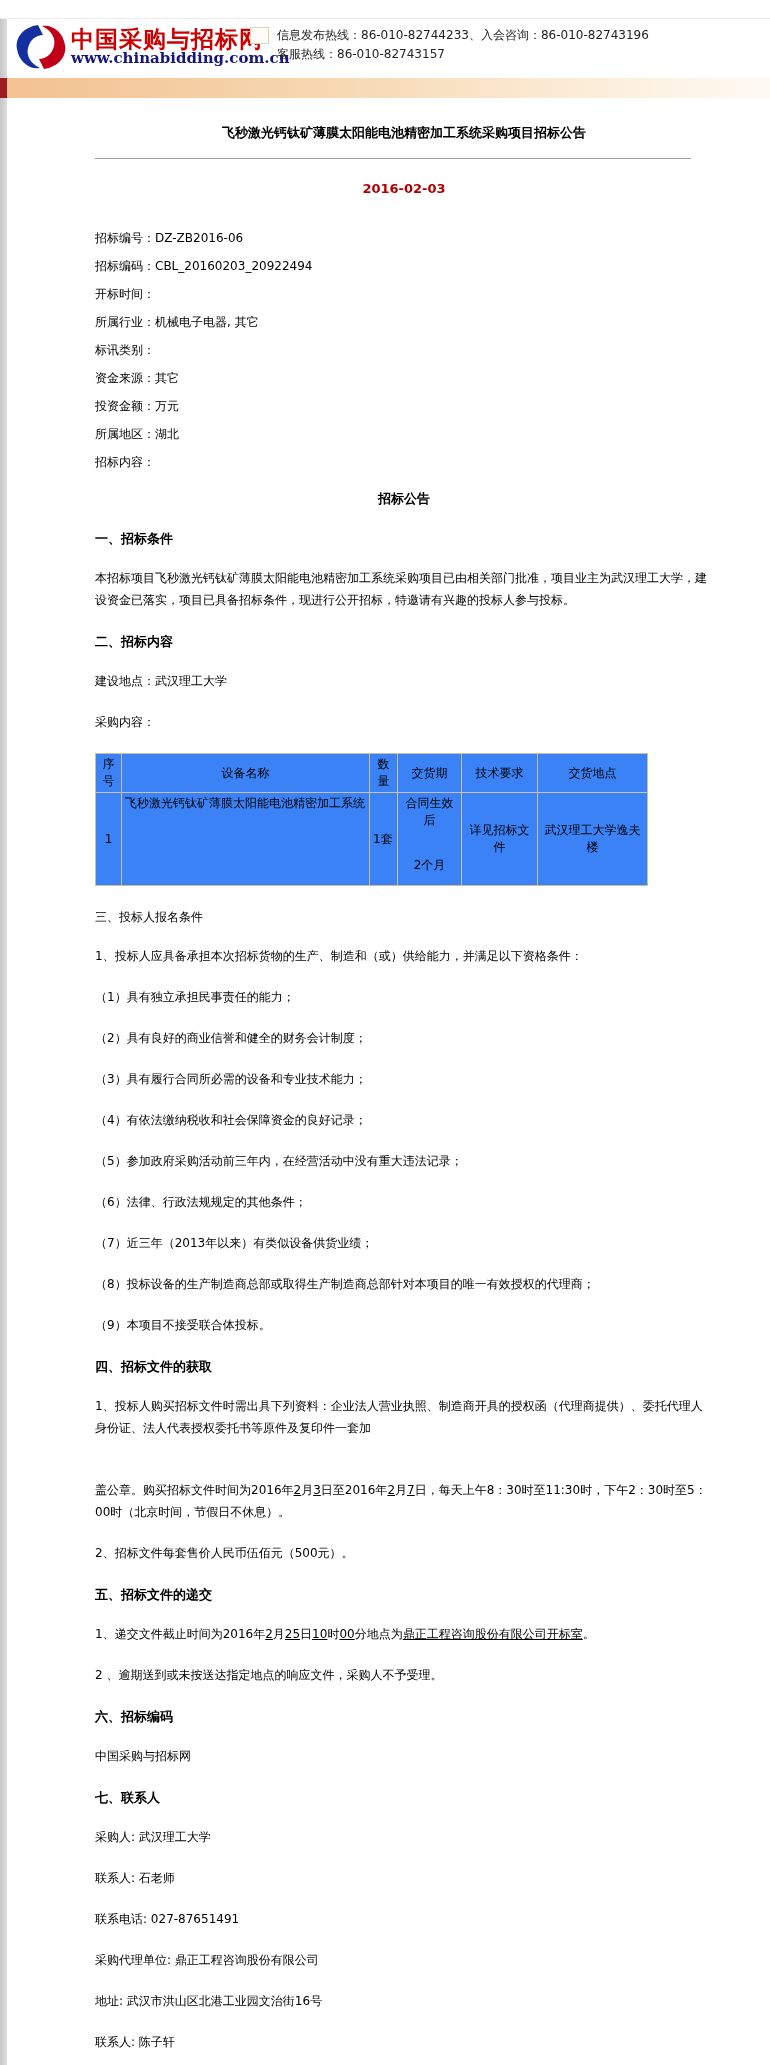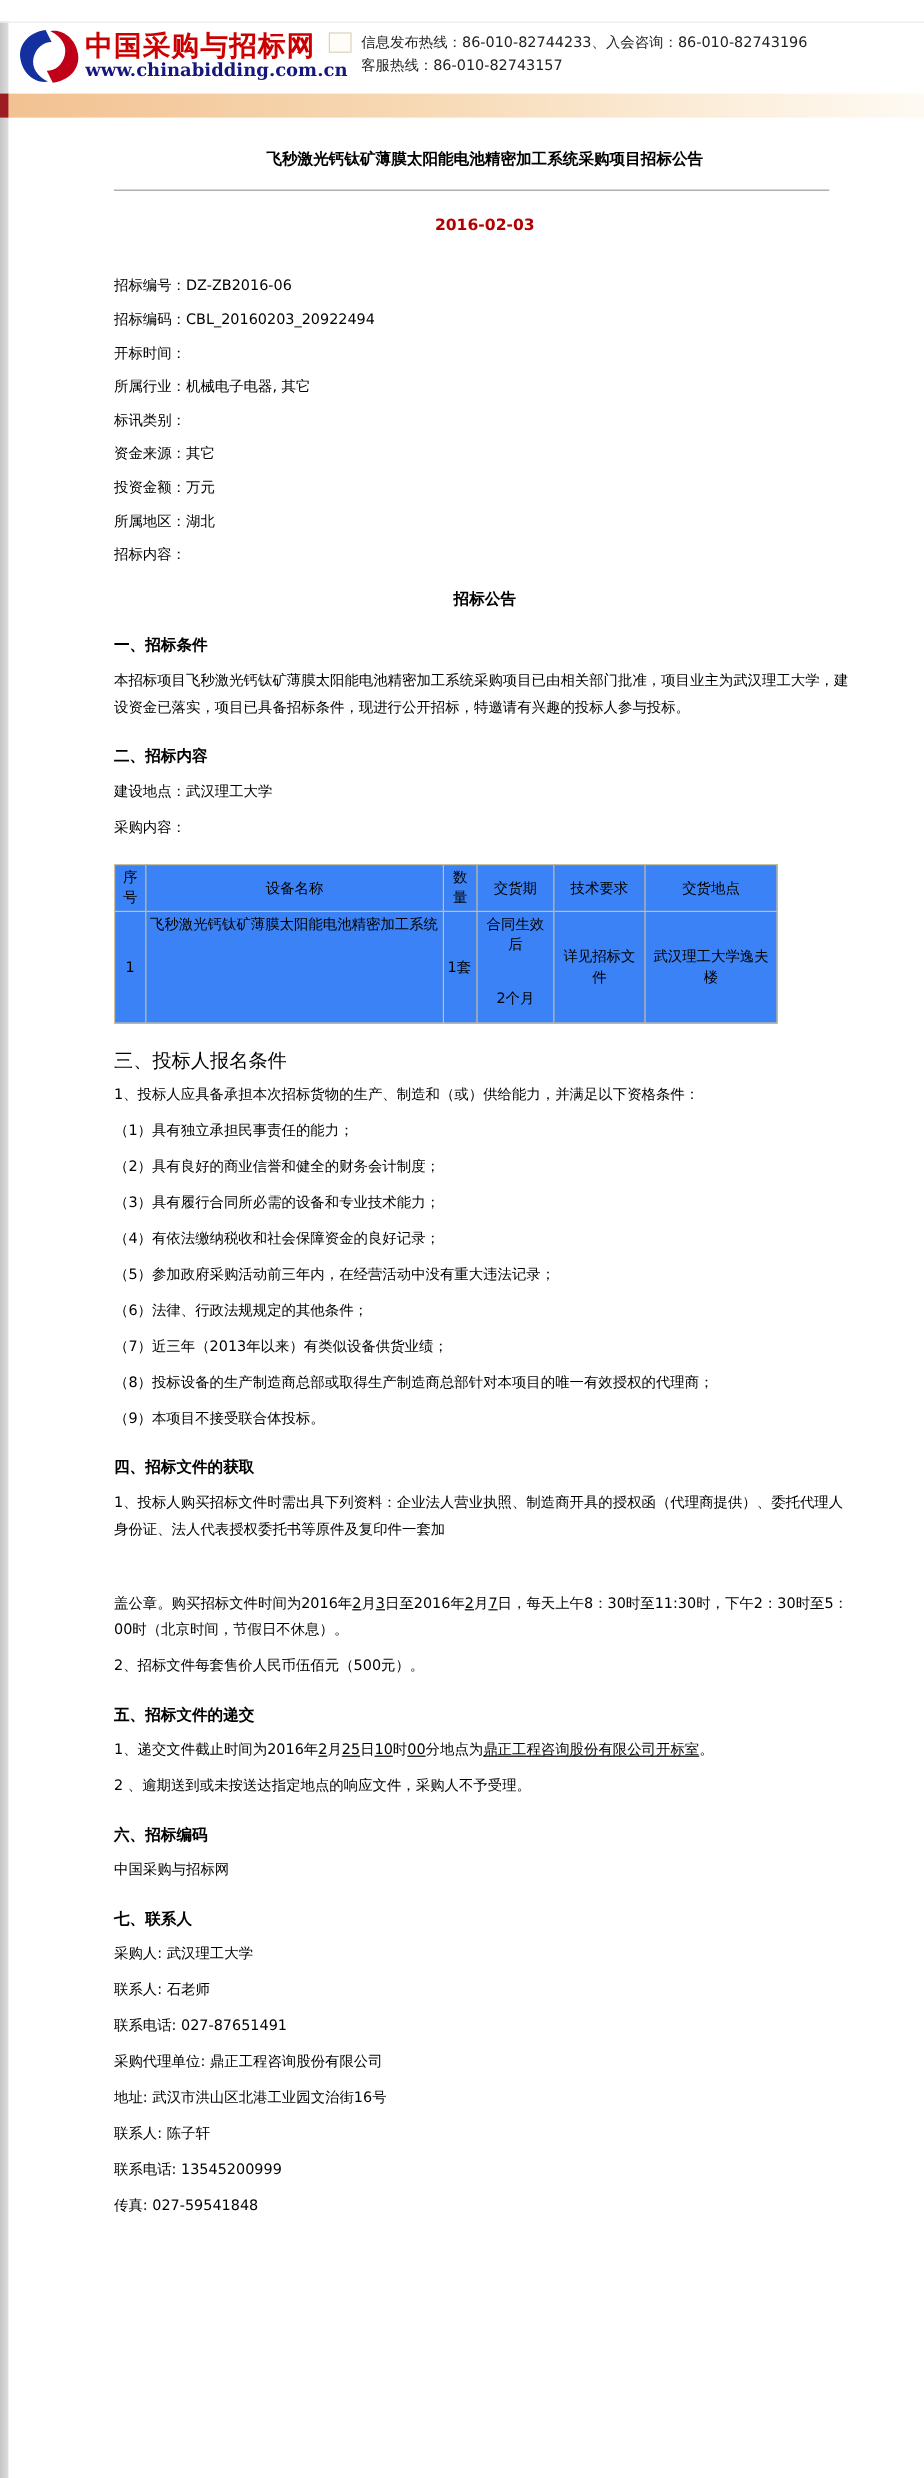--- a/index.html
+++ b/index.html
@@ -15,42 +15,42 @@
   .top-line { position:absolute; left:0; top:18px; width:770px; height:1px; background:#ececec; }
 
   
   .header { position:relative; height:78px; }
   .logo { position:absolute; left:15px; top:24px; display:flex; align-items:center; cursor:pointer; }
   .logo-icon { width:52px; height:46px; margin-right:4px; }
   .logo-text { display:flex; flex-direction:column; line-height:1.05; }
   .site-name { color:#cc0000; font-weight:bold; font-size:23px; letter-spacing:1px; }
   .site-url { color:#15177e; font-weight:bold; font-size:15px;
     font-family:"DejaVu Serif","Liberation Serif",serif; }
-  .hotlines { position:absolute; left:274px; top:26px; display:flex; }
+  .hotlines { position:absolute; left:250px; top:26px; display:flex; }
   .hot-box { width:17px; height:15px; border:1px solid #ddd3bd; background:#fffdf8; margin:1px 8px 0 0; }
   .hot-lines div { color:#222; line-height:19px; white-space:nowrap; }
 
   
   .orange-bar { position:relative; height:20px;
     background:linear-gradient(to right,#f2c191,#f7d9b4 45%,#fcefdd 80%,#fefaf3); }
   .red-block { position:absolute; left:0; top:0; width:7px; height:20px; background:#9e1b24; }
 
   
   .content { padding:0 57px 0 95px; }
   .page-title { text-align:center; font-weight:bold; font-size:13px; margin-top:26px; }
   .title-rule { border:none; border-top:1px solid #9c9c9c; margin:16px 22px 0 0; }
   .pub-date { text-align:center; color:#b20000; font-weight:bold; font-size:13px; margin-top:22px; }
 
   .meta-line { margin-top:12px; line-height:16px; }
   .meta-line.first { margin-top:34px; }
 
   .doc-title { text-align:center; font-weight:bold; font-size:13px; margin-top:20px; }
   .sec-heading { font-weight:bold; font-size:13px; margin-top:22px; line-height:18px; }
-  .sec-heading.regular { font-weight:normal; font-size:16px; }
-  .para { margin-top:8px; line-height:22px; }
+  .sec-heading.regular { font-weight:normal; font-size:12px; }
+  .para { margin-top:19px; line-height:22px; }
   u { text-decoration:underline; }
 
   
   .goods-table { border-collapse:collapse; margin-top:20px; background:#3b82f6; }
   .goods-table th, .goods-table td {
     border:1px solid #c8bf9b; font-weight:normal; font-size:12px; padding:2px 3px; }
   .goods-table th { text-align:center; height:26px; }
   .c-center { text-align:center; }
   .c-top { vertical-align:top; }
   .c-mid { vertical-align:middle; }

